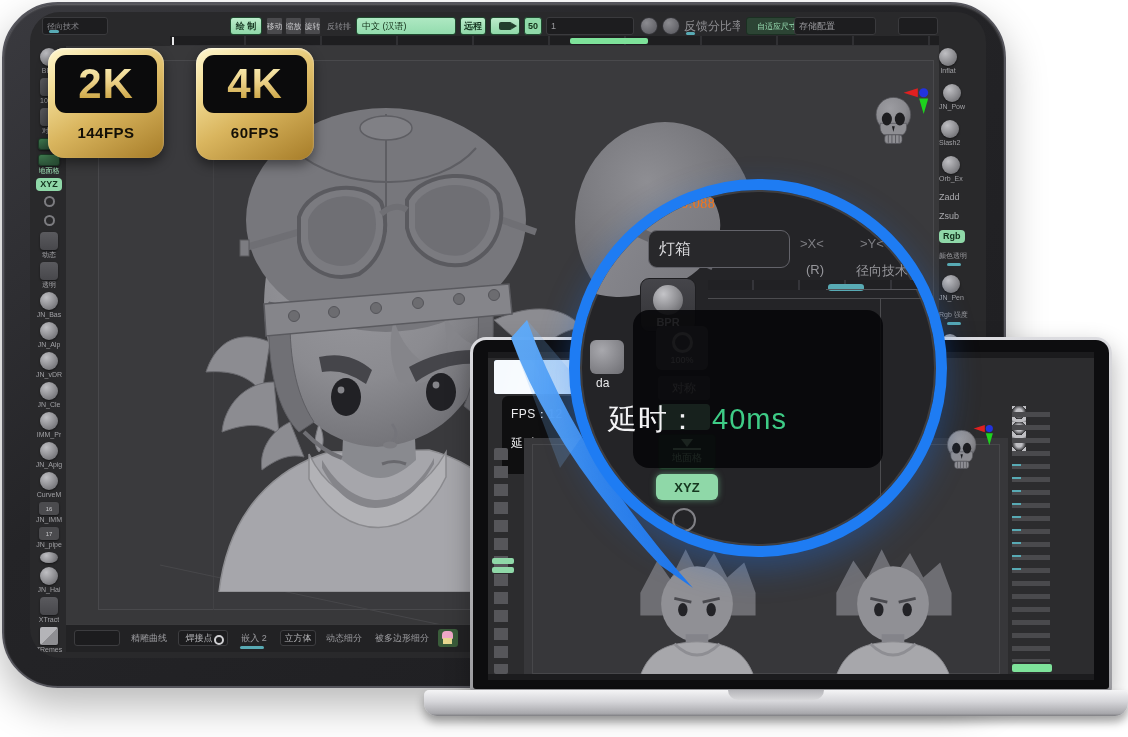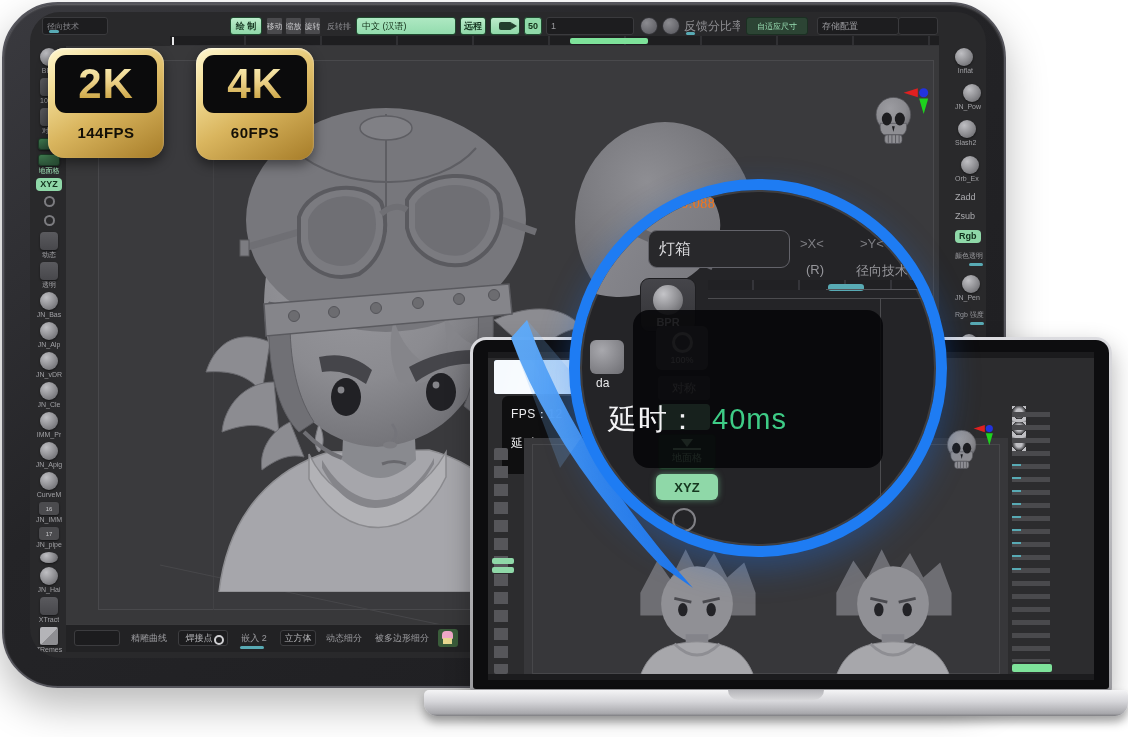--- a/index.html
+++ b/index.html
@@ -51,21 +51,21 @@
   .sculpt2-dome{position:absolute;left:509px;top:76px;width:180px;height:200px;border-radius:50%;
       background:radial-gradient(circle at 40% 30%,#8e8e93,#6a6a6f 70%,#55555a);}
   .sculpt2-shoulder{position:absolute;left:549px;top:281px;width:150px;height:110px;border-radius:40%;
       background:#7d7d82;transform:rotate(-8deg);}
 
   
   .rail{position:absolute;display:flex;flex-direction:column;gap:3px;}
   .rail.left{left:4px;top:36px;width:30px;align-items:center;}
   .rail.right{left:909px;top:36px;width:46px;align-items:flex-start;gap:9px;}
   .rail-item{display:flex;flex-direction:column;align-items:center;gap:1px;}
-  .rail.right .rail-item{align-items:flex-end;padding-left:16px;}
+  .rail.right .rail-item{align-items:center;}
   .rail-item .thumb{width:18px;height:18px;border-radius:50%;
       background:radial-gradient(circle at 35% 30%,#bfbfc3,#8b8b8f 55%,#5e5e62);
       box-shadow:0 1px 2px rgba(0,0,0,.5);display:flex;align-items:center;justify-content:center;}
   .rail-label{font-size:7px;color:#a0a0a4;line-height:8px;white-space:nowrap;max-width:42px;overflow:hidden;}
   .thumb .num{font-size:6px;color:#c9c9cc;}
   .k-icon .thumb{border-radius:4px;background:linear-gradient(#5a5a5e,#47474b);}
   .k-flat .thumb{border-radius:3px;background:#4b4b4e;width:20px;height:13px;}
   .k-cube .thumb{border-radius:2px;background:linear-gradient(135deg,#b4b4b8 50%,#8e8e92 50%);}
   .k-round .thumb{background:none;box-shadow:none;border:2px solid #7c7c80;width:11px;height:11px;border-radius:50%;margin:2px 0;}
   .k-green .thumb{border-radius:3px;background:linear-gradient(#3f7a4f,#2c5238);border:1px solid #1c3a26;width:22px;height:12px;}
@@ -299,21 +299,21 @@
             <span></span>
           </div>
           <div class="tb-item k-sliderlabel" style="left: 646px; width: 56px;">
 
             <span>反馈分比率</span>
           </div>
           <div class="tb-item k-darkgreenfield" style="left: 708px; width: 62px;">
 
             <span>自适应尺寸</span>
           </div>
-          <div class="tb-item k-field" style="left: 779px; width: 82px;">
+          <div class="tb-item k-field" style="left: 756px; width: 82px;">
 
             <span>存储配置</span>
           </div>
           <div class="tb-item k-field" style="left: 860px; width: 40px;">
 
             <span></span>
           </div>
         </div>
 
       <div class="ruler">

